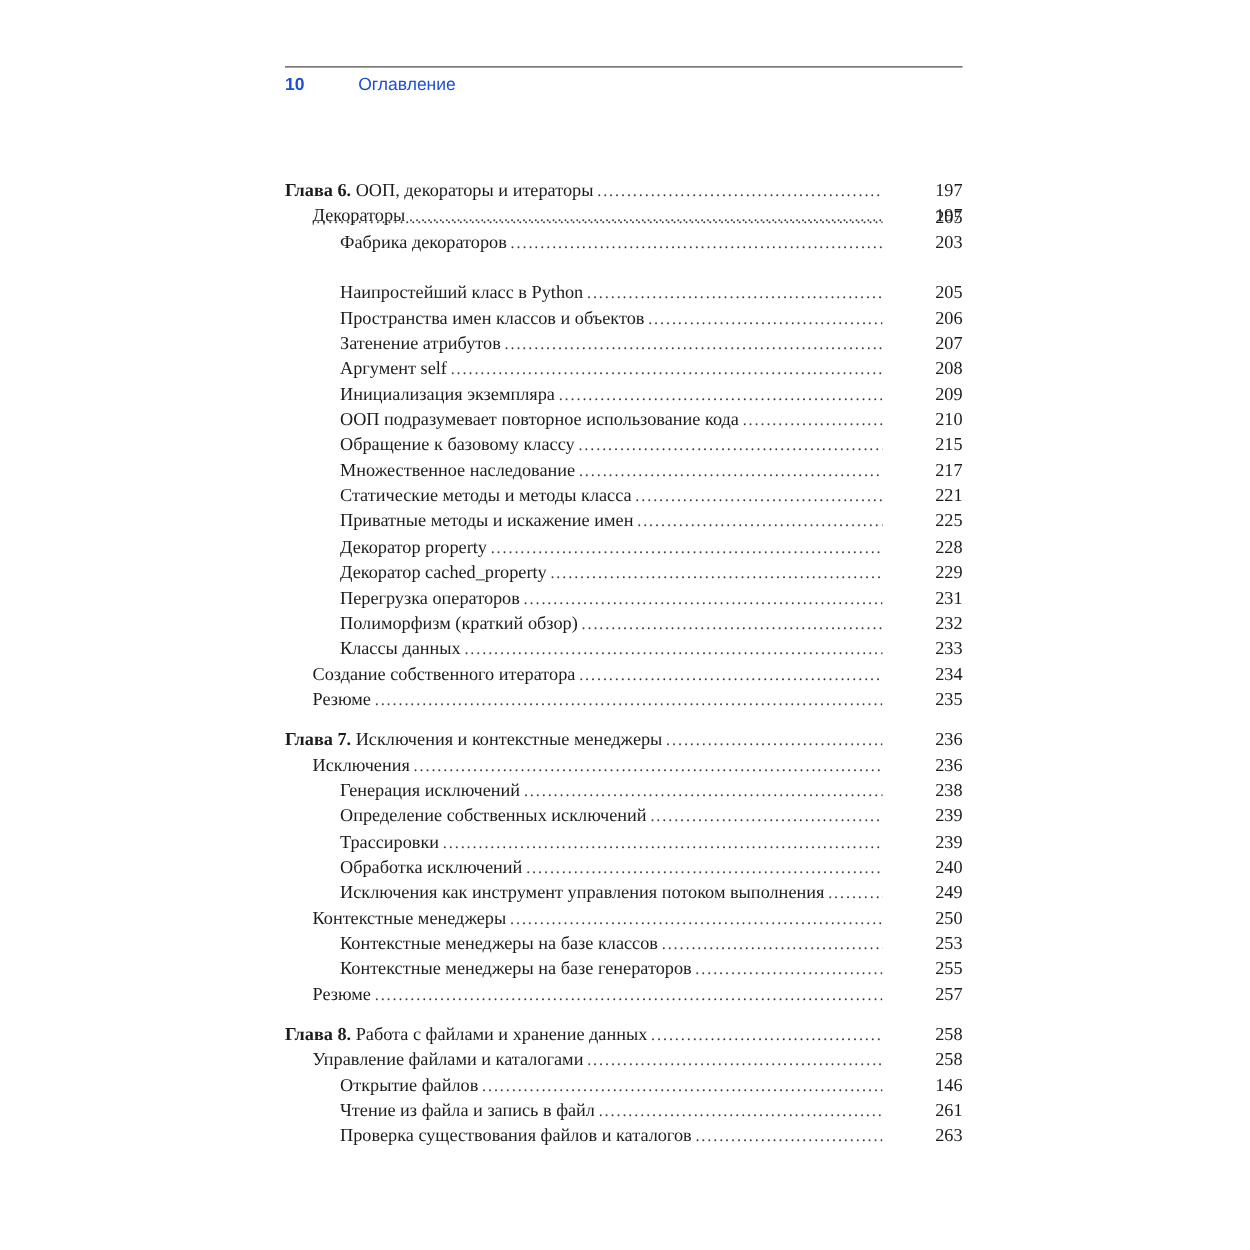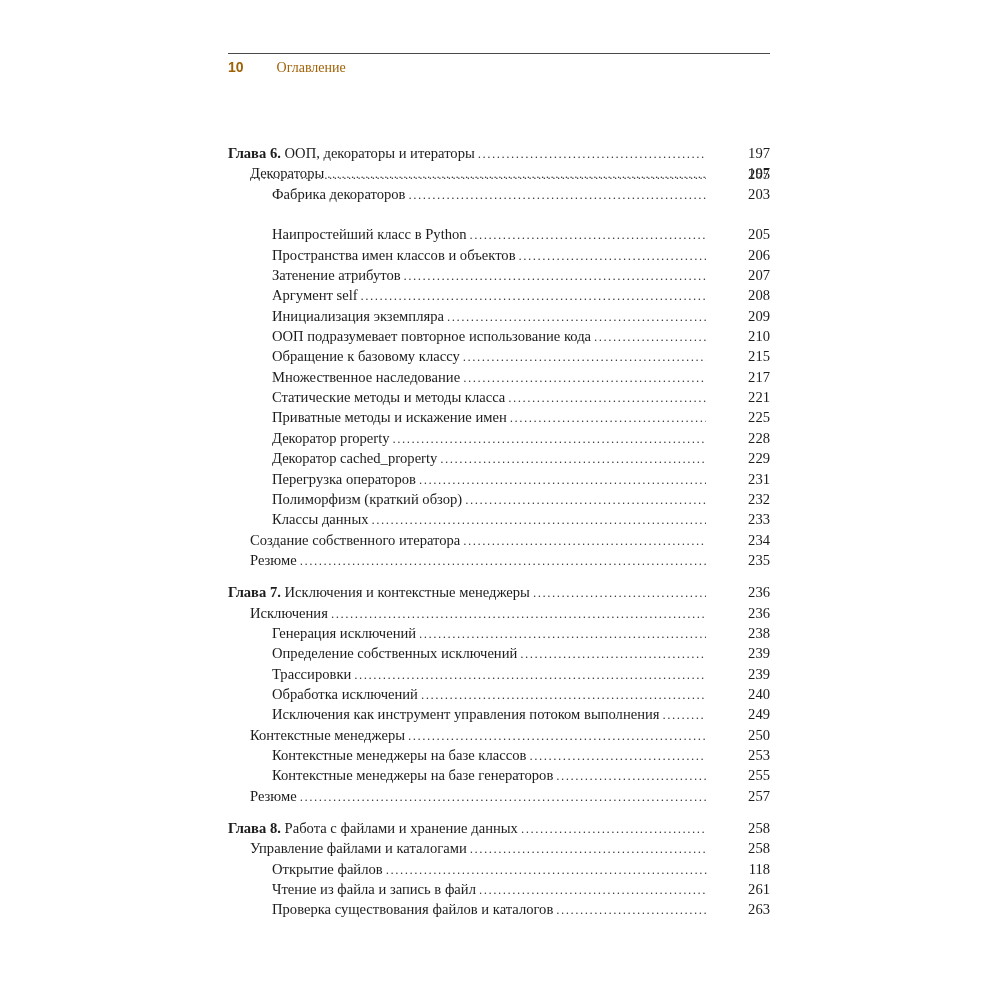--- a/index.html
+++ b/index.html
@@ -19,24 +19,24 @@
     background: #4a4a4a;
   }
   .running-head {
     position: absolute;
     left: 228px; top: 59px;
     width: 542px;
     display: flex;
     align-items: baseline;
     font-family: "Liberation Sans", sans-serif;
     font-size: 14px;
-    color: #a16207;
+    color: #1d4ed8;
   }
   .running-head .page-num { font-weight: bold; }
-  .running-head .head-title { margin-left: 33px; font-family: Liberation Serif, serif; }
+  .running-head .head-title { margin-left: 43px; }
 
   .toc {
     position: absolute;
     left: 228px; top: 105px;
     width: 542px;
     font-size: 14.6px;
   }
   .chapter + .chapter { margin-top: 12px; }
 
   .toc-row {
@@ -247,21 +247,21 @@
           <span class="pg">258</span>
         </div>
         <div class="toc-row lvl-1">
           <span class="title">Управление файлами и каталогами</span>
           <span class="leader"></span>
           <span class="pg">258</span>
         </div>
         <div class="toc-row lvl-2">
           <span class="title">Открытие файлов</span>
           <span class="leader"></span>
-          <span class="pg">118</span>
+          <span class="pg">146</span>
         </div>
         <div class="toc-row lvl-2">
           <span class="title">Чтение из файла и запись в файл</span>
           <span class="leader"></span>
           <span class="pg">261</span>
         </div>
         <div class="toc-row lvl-2">
           <span class="title">Проверка существования файлов и каталогов</span>
           <span class="leader"></span>
           <span class="pg">263</span>

